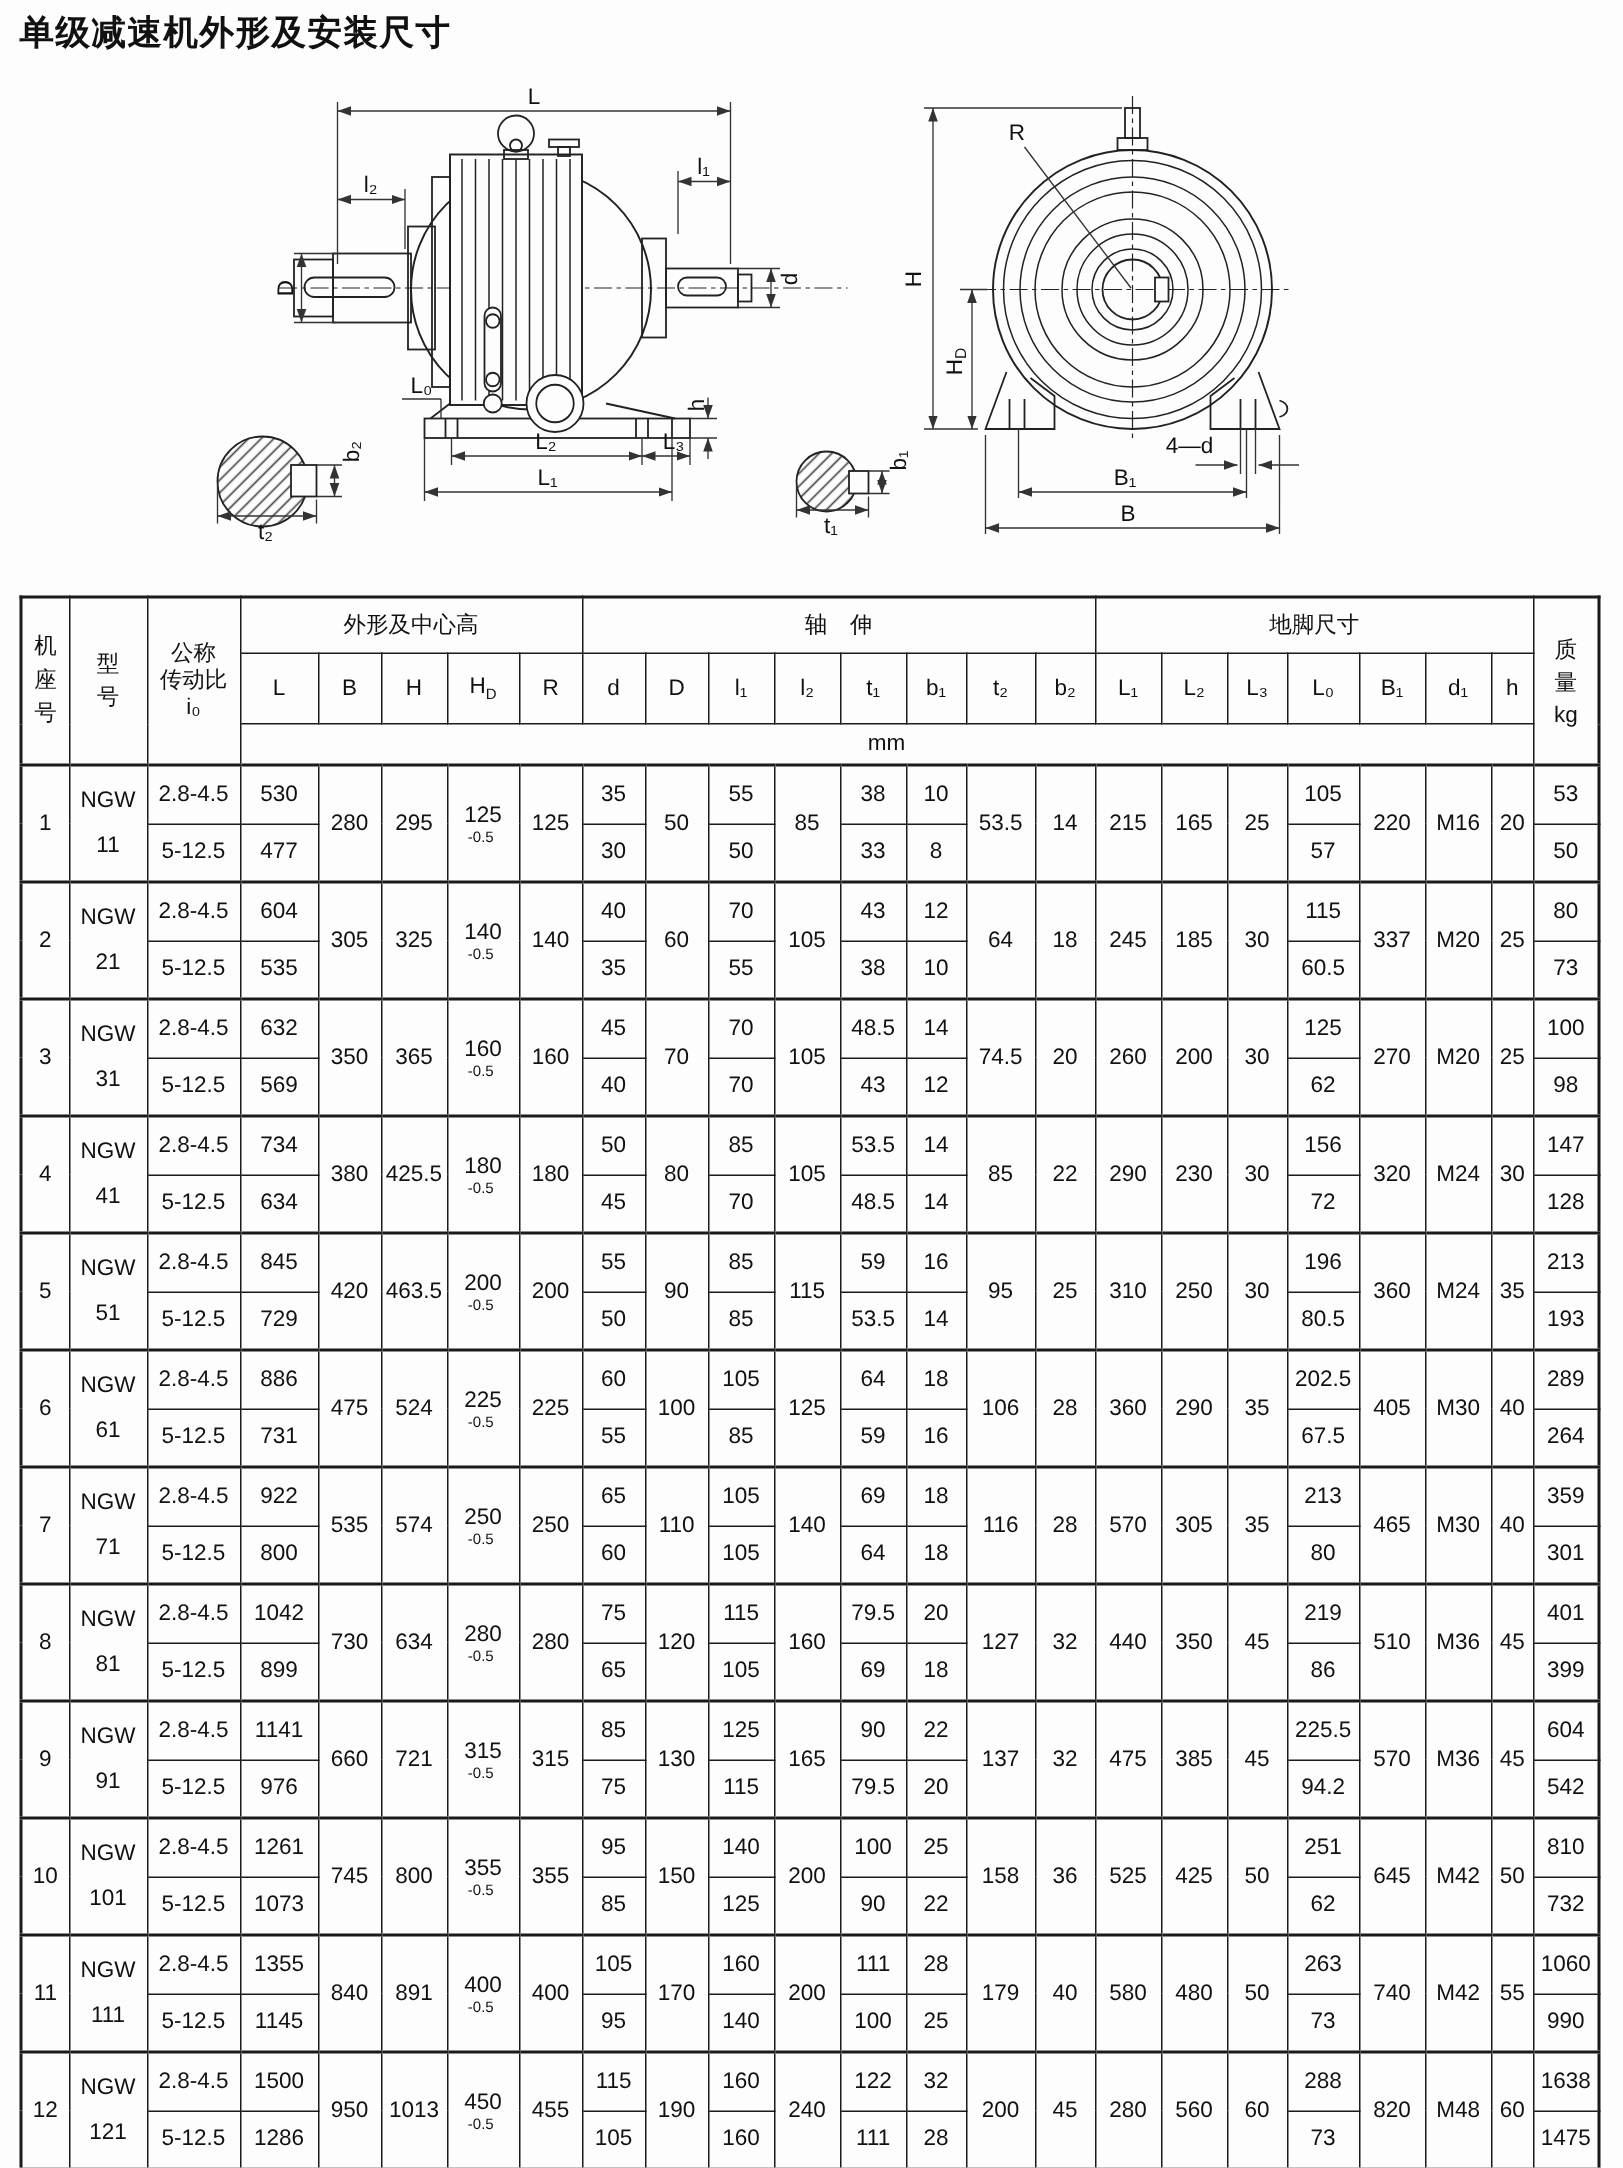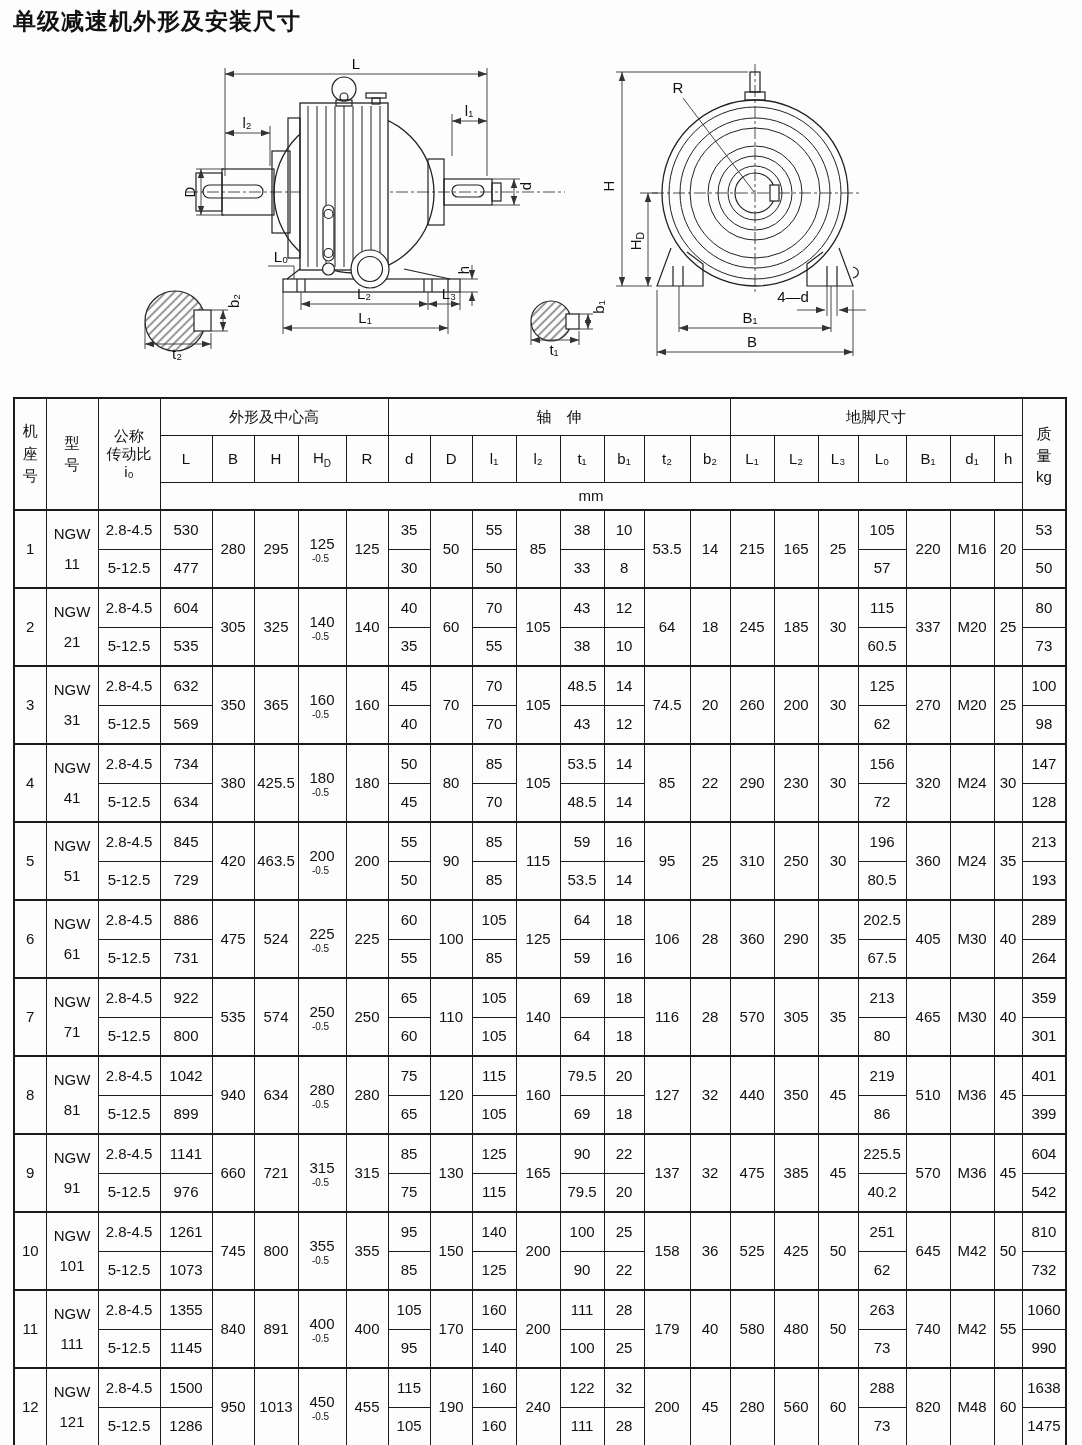--- a/index.html
+++ b/index.html
@@ -532,21 +532,21 @@
         <td>301</td>
       </tr>
       <tr class="ga">
         <td rowspan="2">8</td>
         <td rowspan="2" class="model">
           <div>NGW</div>
           <div>81</div>
         </td>
         <td>2.8-4.5</td>
         <td>1042</td>
-        <td rowspan="2">940</td>
+        <td rowspan="2">730</td>
         <td rowspan="2">634</td>
         <td rowspan="2">
           <div>280</div>
           <div class="tol">-0.5</div>
         </td>
         <td rowspan="2">280</td>
         <td>75</td>
         <td rowspan="2">120</td>
         <td>115</td>
         <td rowspan="2">160</td>
@@ -605,21 +605,21 @@
         <td rowspan="2">45</td>
         <td>604</td>
       </tr>
       <tr>
         <td>5-12.5</td>
         <td>976</td>
         <td>75</td>
         <td>115</td>
         <td>79.5</td>
         <td>20</td>
-        <td>40.2</td>
+        <td>94.2</td>
         <td>542</td>
       </tr>
       <tr class="ga">
         <td rowspan="2">10</td>
         <td rowspan="2" class="model">
           <div>NGW</div>
           <div>101</div>
         </td>
         <td>2.8-4.5</td>
         <td>1261</td>

